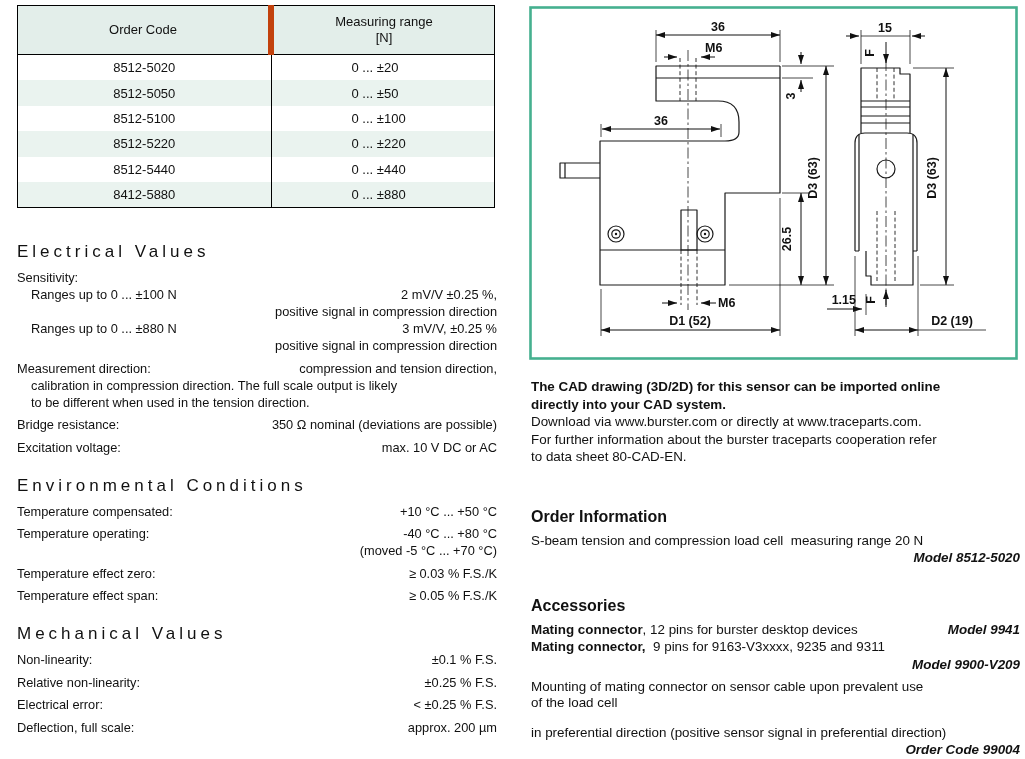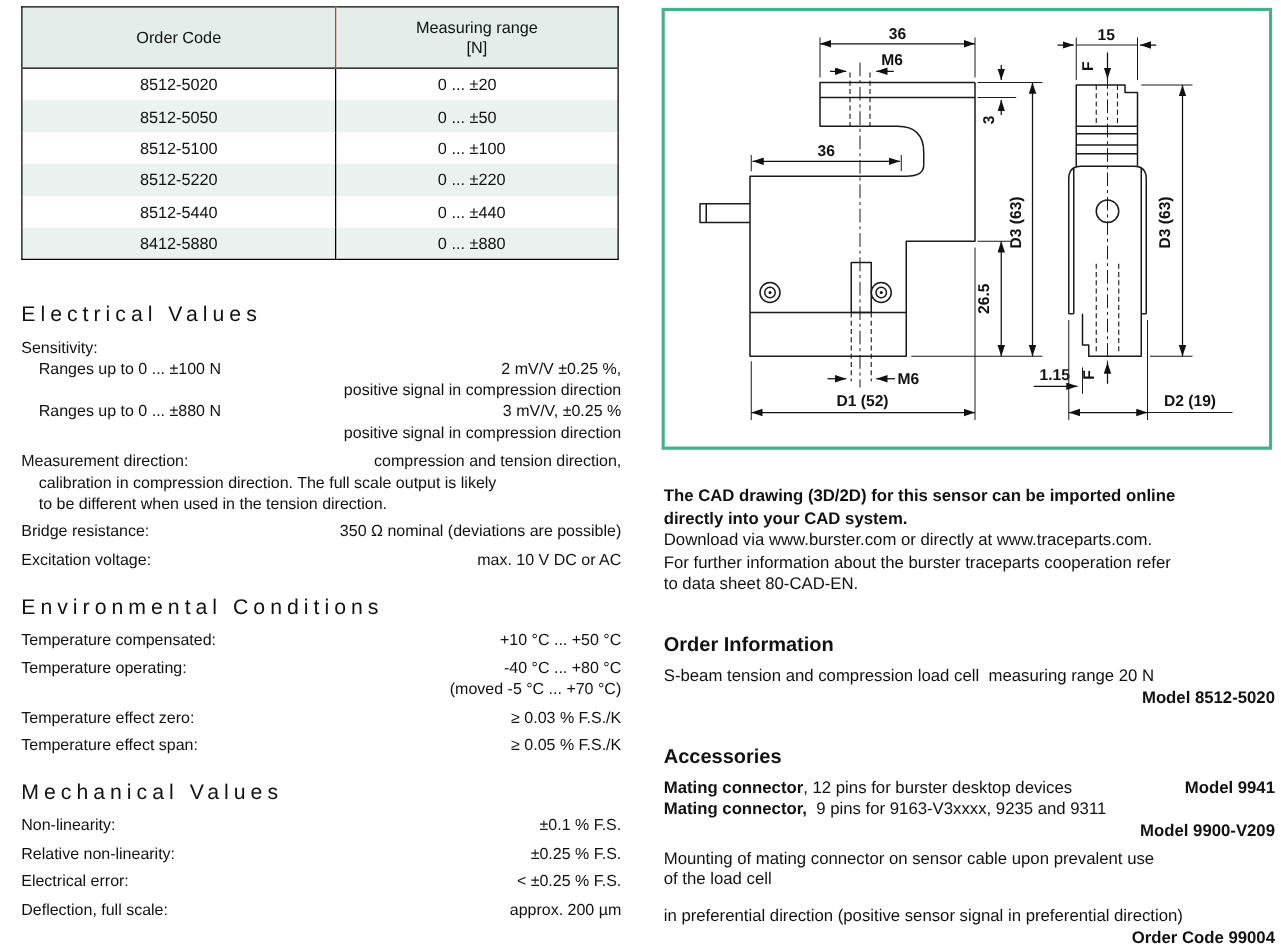--- a/index.html
+++ b/index.html
@@ -1,21 +1,21 @@
 <!DOCTYPE html>
 <html style="--thbg: #e3eeea; --altbg: #eaf3ef;"><head>
 <meta charset="utf-8">
 <style>
   html,body{margin:0;padding:0;background:#fff;width:1025px;height:759px;overflow:hidden;
     font-family:"Liberation Sans","DejaVu Sans",sans-serif;color:#111;}
   .abs{position:absolute;}
   
   #range-table{left:17px;top:5px;width:478px;border:1.6px solid #000;border-collapse:collapse;font-size:13px;}
   #range-table th{background:var(--thbg);font-weight:400;text-align:center;padding:6px 4px;height:36px;vertical-align:middle;line-height:16px;}
-  #range-table th:first-child{border-right:1px solid #c2410c;}
+  #range-table th:first-child{border-right:6px solid #c2410c;}
   #range-table td{text-align:center;padding:5.2px 4px;}
   #range-table td:first-child{border-right:1px solid #000;}
   #range-table thead tr{border-bottom:1.2px solid #000;}
   #range-table tbody tr:nth-child(even){background:var(--altbg);}
   .rangecell{display:inline-flex;align-items:baseline;}
   .rangecell .num{display:inline-block;width:30px;text-align:left;}
   
   #specs{left:17px;top:243px;width:480px;font-size:12.8px;line-height:17px;}
   .sec-title{font-size:17px;letter-spacing:4px;margin:21px 0 9px 0;font-weight:400;}
   #specs .sec:first-child .sec-title{margin-top:0;}
@@ -24,21 +24,21 @@
   .spec-row .l{white-space:nowrap;}
   .spec-row .l.ind{padding-left:14px;}
   .spec-row .v{text-align:center;white-space:nowrap;}
   .spec-cont-r{text-align:right;}
   .spec-cont-i{padding-left:14px;}
   
   .rcol{left:531px;width:489px;font-size:13.4px;line-height:17.5px;}
   .b{font-weight:700;}
   .rl{display:flex;justify-content:space-between;}
   .rl .lft{white-space:pre-wrap;}
-  .rl .rgt{text-align:left;white-space:nowrap;}
+  .rl .rgt{text-align:left;white-space:nowrap;font-style:italic;}
   .rtitle{font-size:16px;font-weight:700;margin-bottom:6px;}
   .tight{line-height:16px;}
   
   #draw-box{left:529px;top:6px;}
   .ol{stroke:#1a1a1a;stroke-width:1.2;fill:none;stroke-linejoin:round;}
   .xl{stroke:#1a1a1a;stroke-width:0.8;fill:none;}
   .dash{stroke:#1a1a1a;stroke-width:0.9;fill:none;stroke-dasharray:4 2.6;}
   .cl{stroke:#1a1a1a;stroke-width:0.8;fill:none;stroke-dasharray:11 3 2.5 3;}
   .dl2{stroke:#111;stroke-width:1;fill:none;marker-start:url(#as);marker-end:url(#ae);}
   .ldr{stroke:#111;stroke-width:1;fill:none;marker-end:url(#ae);}
@@ -256,21 +256,21 @@
     <path class="xl" d="M337,288 V309"></path>
     <line class="dl2" x1="326" y1="324" x2="389" y2="324"></line>
     <path class="xl" d="M389,324 H457 M326,250 V330 M389,250 V330"></path>
     <text class="dt" x="423" y="319" text-anchor="middle">D2 (19)</text>
     <path class="xl" d="M384,62 H425 M391,279 H425"></path>
     <line class="dl2" x1="417" y1="62" x2="417" y2="279"></line>
     <text class="dt" x="407" y="172" text-anchor="middle" transform="rotate(-90 407 172)">D3 (63)</text>
   </g>
 </svg>
 
-<div id="cad-note" class="abs rcol" style="top:388px">
+<div id="cad-note" class="abs rcol" style="top:378px">
     <div class="rl">
       <span class="lft"><span class="b">The CAD drawing (3D/2D) for this sensor can be imported online</span></span>
       <span class="rgt"></span>
     </div>
     <div class="rl">
       <span class="lft"><span class="b">directly into your CAD system.</span></span>
       <span class="rgt"></span>
     </div>
     <div class="rl">
       <span class="lft"><span>Download via www.burster.com or directly at www.traceparts.com.</span></span>

